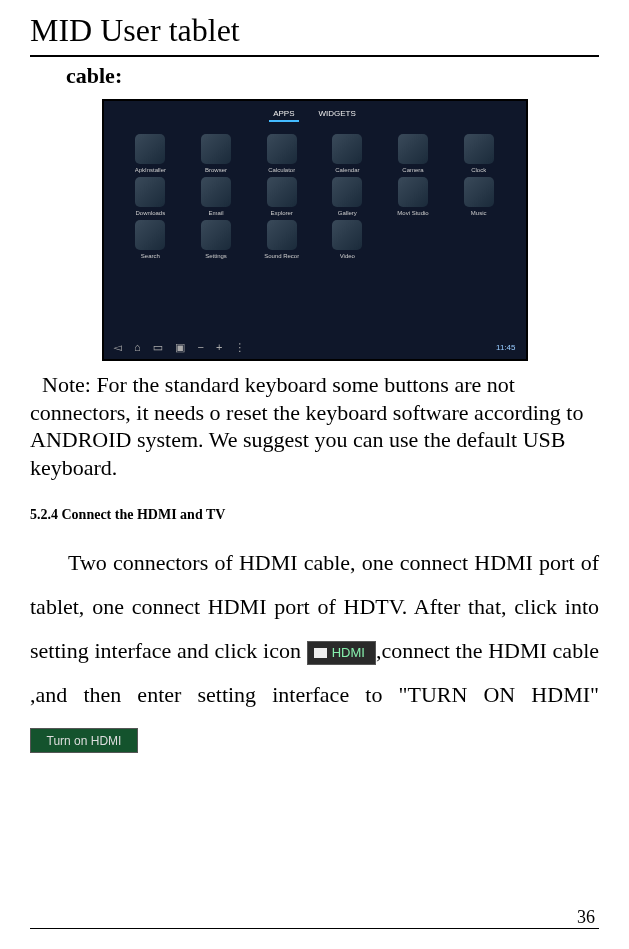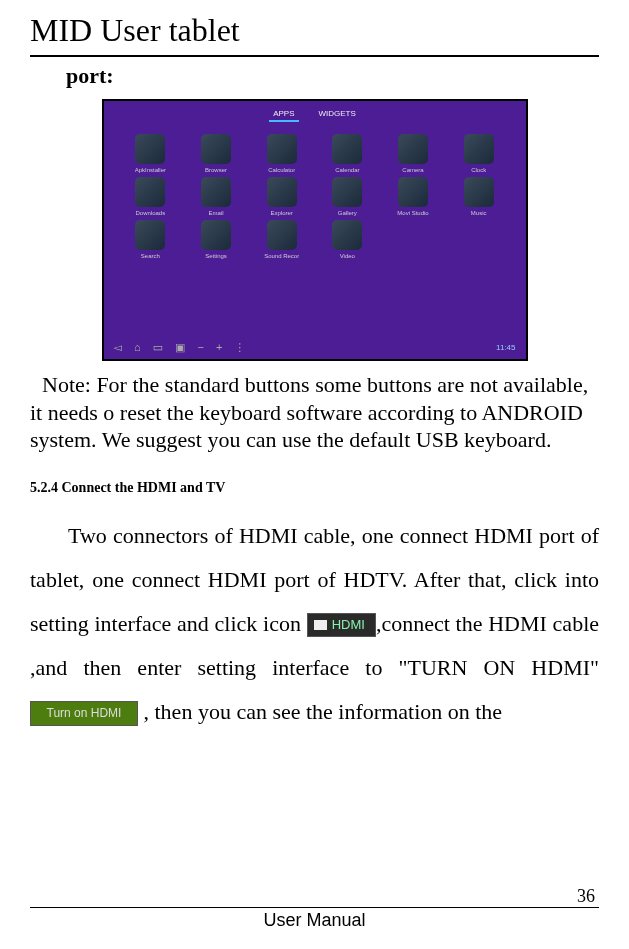--- a/index.html
+++ b/index.html
@@ -29,21 +29,21 @@
       margin-bottom: 10px;
     }
     .screenshot-wrap {
       display: flex;
       justify-content: center;
       margin-bottom: 10px;
     }
     .screenshot {
       width: 426px;
       height: 262px;
-      background: #4c1d95;
+      background: #0f172a;
       border: 2px solid #000;
       position: relative;
       overflow: hidden;
     }
     .ss-tabs {
       display: flex;
       gap: 16px;
       justify-content: center;
       margin-top: 6px;
       font-size: 8px;
@@ -125,21 +125,21 @@
     }
     .inline-btn .sq {
       width: 13px; height: 10px;
       background: #eee;
       display: inline-block;
     }
     .inline-btn2 {
       display: inline-flex;
       align-items: center;
       vertical-align: middle;
-      background: #4d7c0f;
+      background: #14532d;
       color: #ddd;
       font-family: Arial, sans-serif;
       font-size: 12px;
       height: 25px;
       width: 108px;
       padding: 0 0;
       border: 1px solid #555;
       text-indent: 0;
       justify-content: center;
     }
@@ -163,21 +163,21 @@
       text-align: center;
       font-size: 18px;
       font-family: Arial, sans-serif;
     }
   </style>
 </head>
 <body>
 
 <div class="doc-title">MID User tablet</div>
 <hr class="hr-top">
-<div class="down-line">port:</div>
+<div class="down-line">cable:</div>
 
 <div class="screenshot-wrap">
   <div class="screenshot">
     <div class="ss-tabs">
       <span class="active">APPS</span>
       <span>WIDGETS</span>
     </div>
     <div class="ss-grid">
       <div class="ss-app">
           <div class="ss-icon"></div>
@@ -252,32 +252,31 @@
         <span>▣</span>
         <span>−</span>
         <span>+</span>
         <span>⋮</span>
       </div>
       <div>11:45</div>
     </div>
   </div>
 </div>
 
-<div class="note">Note: For the standard buttons some buttons are not available, it needs o reset the keyboard software according to ANDROID system. We suggest you can use the default USB keyboard.</div>
+<div class="note">Note: For the standard keyboard some buttons are not connectors, it needs o reset the keyboard software according to ANDROID system. We suggest you can use the default USB keyboard.</div>
 
 <div class="section-head">5.2.4 Connect the HDMI and TV</div>
 
 <p class="body-p">
   <span>Two connectors of HDMI cable, one connect HDMI port of tablet, one connect HDMI port of HDTV. After that, click into setting interface and click icon</span>
   <span class="inline-btn">
     <span class="sq"></span>
     <span>HDMI</span>
   </span><span>,connect the HDMI cable ,and then enter setting interface to "TURN ON HDMI" </span>
   <span class="inline-btn2">
     <span>Turn on HDMI</span>
-  </span><span> , then you can see the information on the</span>
+  </span>
 </p>
 
 <div class="footer">
   <div class="page-num">36</div>
   <hr class="hr-bot">
-  <div class="footer-label">User Manual</div>
 </div>
 
 </body></html>

